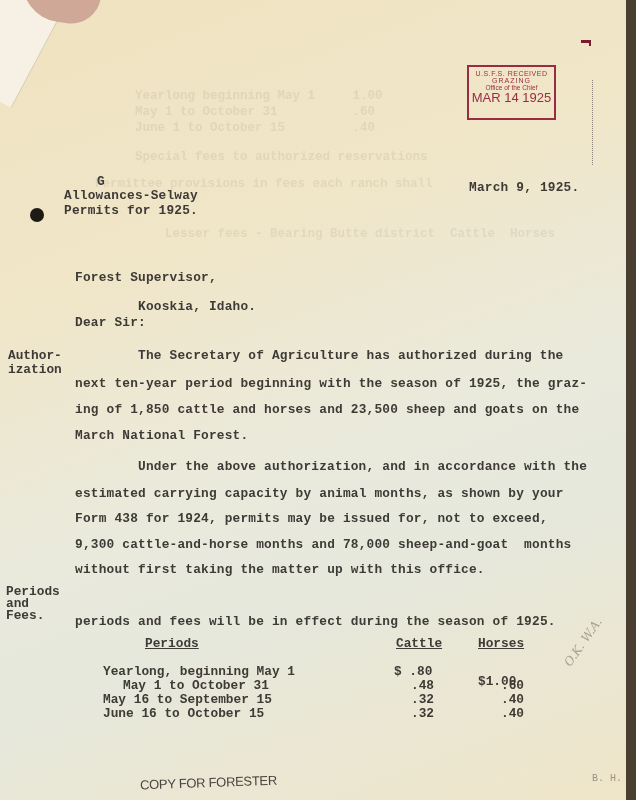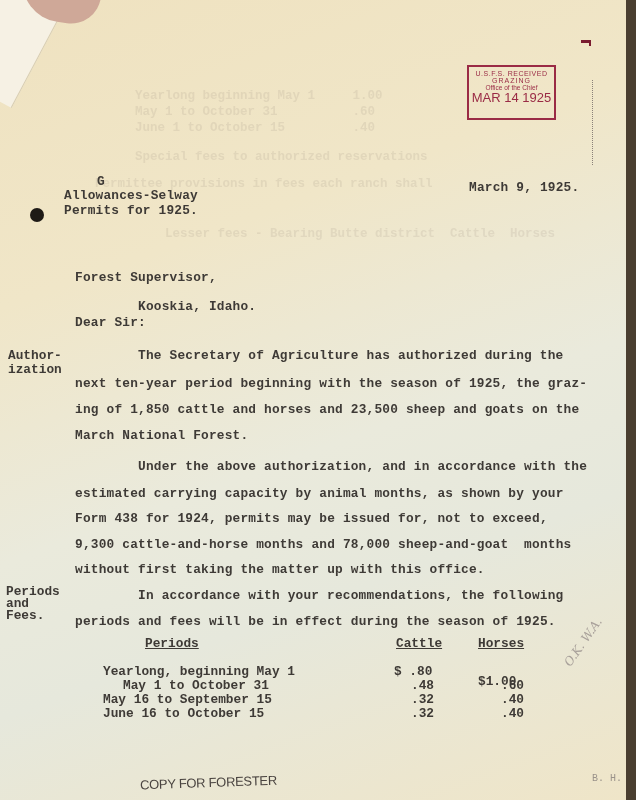--- a/index.html
+++ b/index.html
@@ -104,21 +104,20 @@
 
   <div class="t" style="left:138px;top:459px;">Under the above authorization, and in accordance with the</div>
   <div class="t" style="left:75px;top:486px;">estimated carrying capacity by animal months, as shown by your</div>
   <div class="t" style="left:75px;top:511px;">Form 438 for 1924, permits may be issued for, not to exceed,</div>
   <div class="t" style="left:75px;top:537px;">9,300 cattle-and-horse months and 78,000 sheep-and-goat  months</div>
   <div class="t" style="left:75px;top:562px;">without first taking the matter up with this office.</div>
 
   <div class="margin" style="left:6px;top:586px;line-height:12px;">Periods
 and
 Fees.</div>
-  <div class="t" style="left:138px;top:588px;">In accordance with your recommendations, the following</div>
   <div class="t" style="left:75px;top:614px;">periods and fees will be in effect during the season of 1925.</div>
 
   <div class="fees">
     <div class="hdr" style="left:45px;">Periods</div>
     <div class="hdr" style="left:296px;">Cattle</div>
     <div class="hdr" style="left:378px;">Horses</div>
 
     <div class="row" style="left:3px;top:28px;">Yearlong, beginning May 1</div>
     <div class="row" style="left:294px;top:28px;">$ .80</div>
     <div class="row" style="left:378px;top:28px;margin-top:10px;">$1.00</div>

